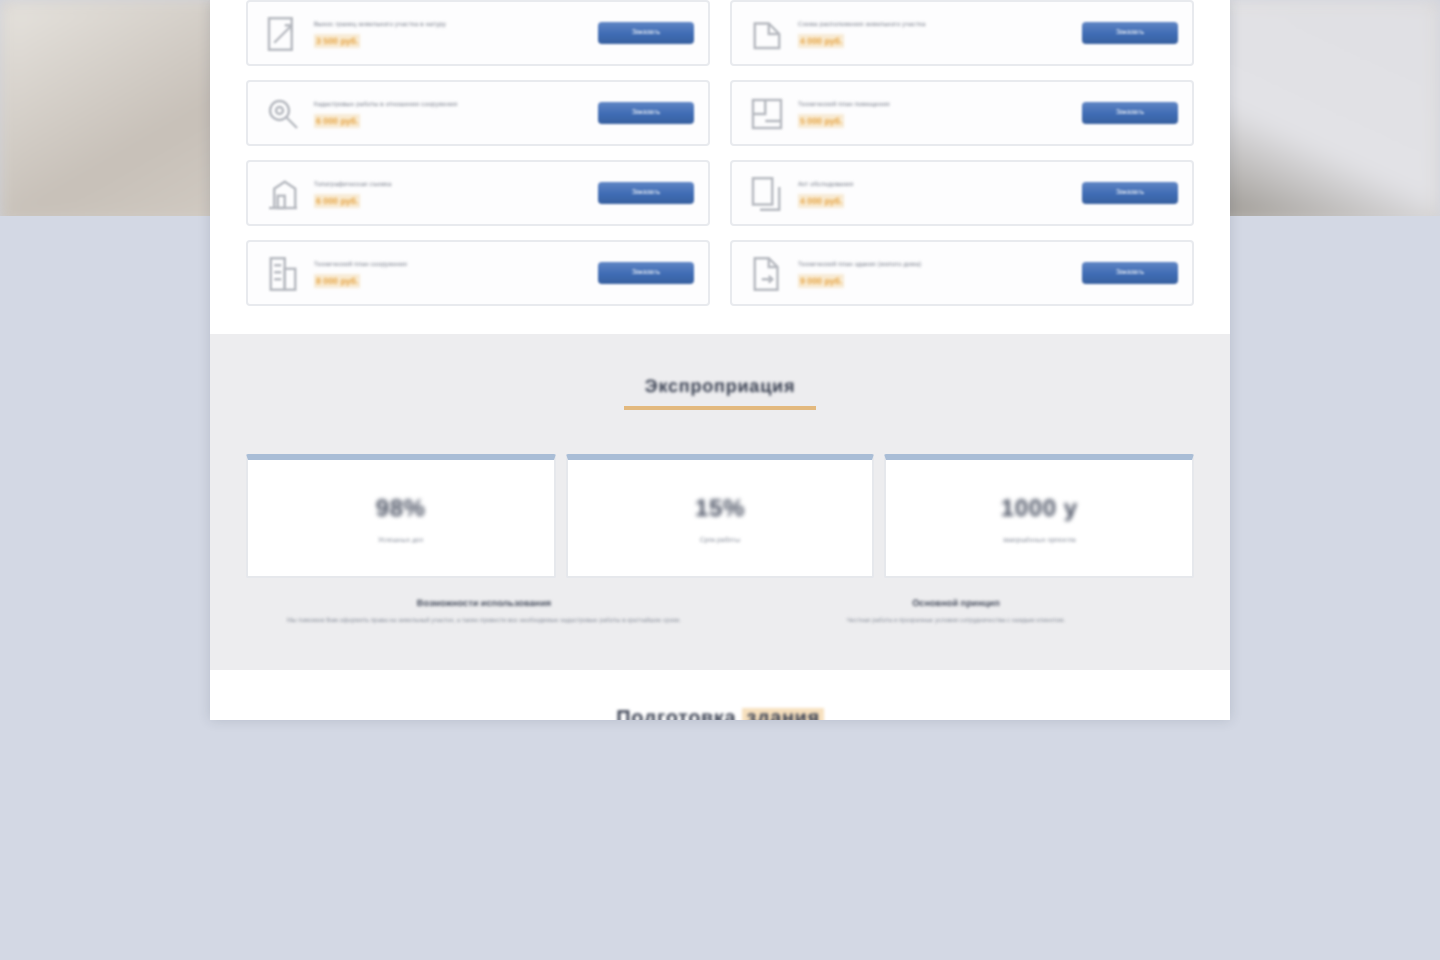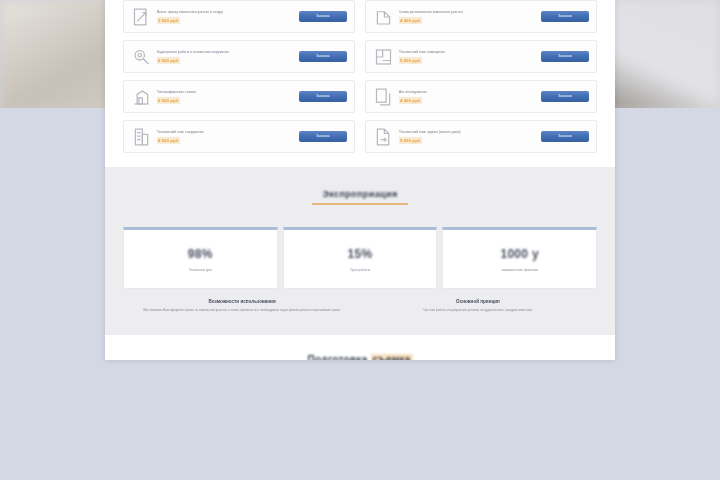--- a/index.html
+++ b/index.html
@@ -394,21 +394,21 @@
           <div class="cap-block">
             <div class="cap-title">Основной принцип</div>
             <div class="cap-text">Честная работа и прозрачные условия сотрудничества с каждым клиентом.</div>
           </div>
         </div>
     </section>
 
     <section class="white-section">
 
       <div class="sec-head-2">
-        <div class="sec-title"><span>Подготовка </span><span class="hl">съемка</span></div>
+        <div class="sec-title"><span>Подготовка </span><span class="hl">здания</span></div>
       </div>
 
       <div class="feat-grid" id="feat-grid">
           <div class="feat-item">
             <span class="feat-badge"></span>
             <span class="feat-body"><span class="feat-title">Полное сопровождение клиента</span><span class="feat-text">Наши специалисты сопровождают Вас на всех этапах — от подачи заявления до получения готовых документов на руки.</span></span>
           </div>
           <div class="feat-item">
             <span class="feat-badge"></span>
             <span class="feat-body"><span class="feat-title">Выполнение работ в кратчайшие сроки</span><span class="feat-text">Подготовка межевых и технических планов занимает минимальное время без потери качества результата.</span></span>

